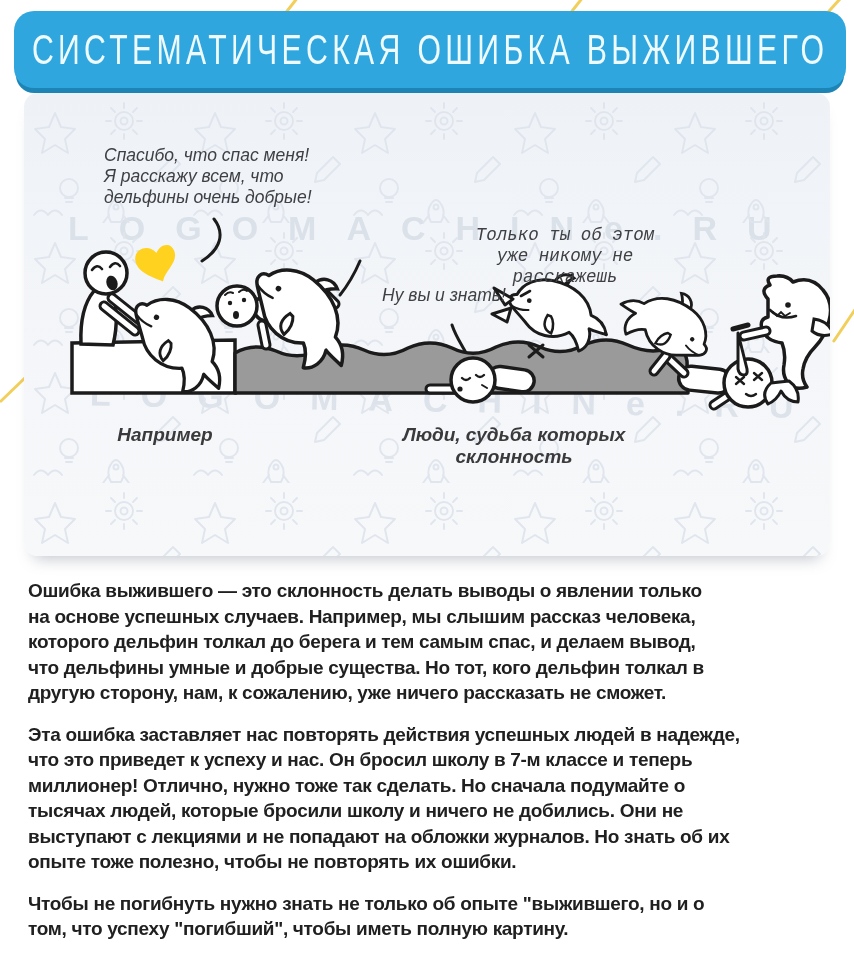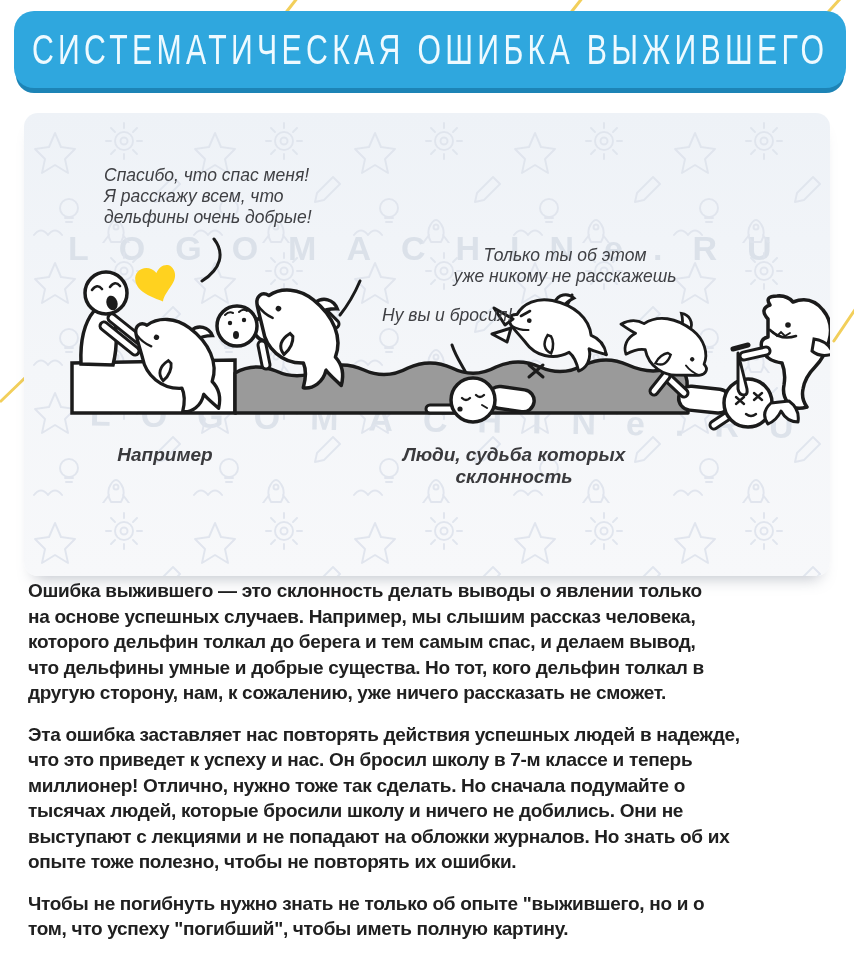--- a/index.html
+++ b/index.html
@@ -14,29 +14,29 @@
   .decor.d5{left:822px;top:320px;width:50px;transform:rotate(-56deg);}
   
   .banner{position:absolute;left:14px;top:11px;width:832px;height:77px;background:#2fa7de;
           border-radius:20px;z-index:2;display:flex;align-items:center;justify-content:center;
           box-shadow:0 7px 0 -2px #1d84b6;}
   .banner h1{margin:0;color:#eefaff;font-size:42px;font-weight:400;letter-spacing:6px;
              white-space:nowrap;transform:scaleX(0.72);transform-origin:center;}
   
   .card{position:absolute;left:24px;top:93px;width:806px;height:463px;border-radius:14px;
         background:linear-gradient(180deg,#eef2f7 0%,#f4f6f9 55%,#f7f8fa 100%);
-        overflow:hidden;z-index:1;box-shadow:0 12px 16px -10px rgba(90,100,120,.4);margin-top:20px;}
+        overflow:hidden;z-index:1;box-shadow:0 12px 16px -10px rgba(90,100,120,.4);}
   .wm-row{position:absolute;color:rgba(176,188,206,.34);font-size:34px;font-weight:700;
           letter-spacing:30px;white-space:nowrap;user-select:none;}
   .wm1{left:44px;top:116px;}
   .wm2{left:66px;top:288px;transform:rotate(1deg);}
   .comic-svg{position:absolute;left:0;top:0;}
   .speech{position:absolute;font-style:italic;color:#3f4044;font-size:17.5px;line-height:21px;
           white-space:pre-line;}
-  .speech.s2{text-align:center;}
+  .speech.s2{text-align:center;font-family:Liberation Mono, monospace;}
   .lbl{position:absolute;font-style:italic;font-weight:700;color:#3a3a3d;font-size:19px;
        text-align:center;}
   
   .article{position:absolute;left:0;top:556px;width:854px;padding:0 28px;box-sizing:border-box;}
   .article p{margin:0 0 16px 0;font-size:19px;line-height:25.5px;font-weight:700;
              letter-spacing:-0.3px;color:#202020;white-space:pre-line;}
   .article p:first-child{margin-top:22px;}
 </style>
 </head>
 <body>
@@ -188,21 +188,21 @@
         <path d="M742,238 L720,243" stroke="#1b1b1b" stroke-width="11" stroke-linecap="round"></path>
         <path d="M742,238 L720,243" stroke="#ffffff" stroke-width="5" stroke-linecap="round"></path>
       </g>
     </svg>
 
     <div class="speech s1" style="left:80px;top:52px;">Спасибо, что спас меня!
 Я расскажу всем, что
 дельфины очень добрые!</div>
     <div class="speech s2" style="left:416px;top:132px;width:250px;">Только ты об этом
 уже никому не расскажешь</div>
-    <div class="speech s3" style="left:358px;top:192px;">Ну вы и бросил!</div>
+    <div class="speech s3" style="left:358px;top:192px;">Ну вы и знать!</div>
 
     <div class="lbl" style="left:61px;top:331px;width:160px;">Например</div>
     <div class="lbl" style="left:330px;top:331px;width:320px;">Люди, судьба которых склонность</div>
   </section>
 
   <section class="article">
     <p>Ошибка выжившего — это склонность делать выводы о явлении только
 на основе успешных случаев. Например, мы слышим рассказ человека,
 которого дельфин толкал до берега и тем самым спас, и делаем вывод,
 что дельфины умные и добрые существа. Но тот, кого дельфин толкал в

